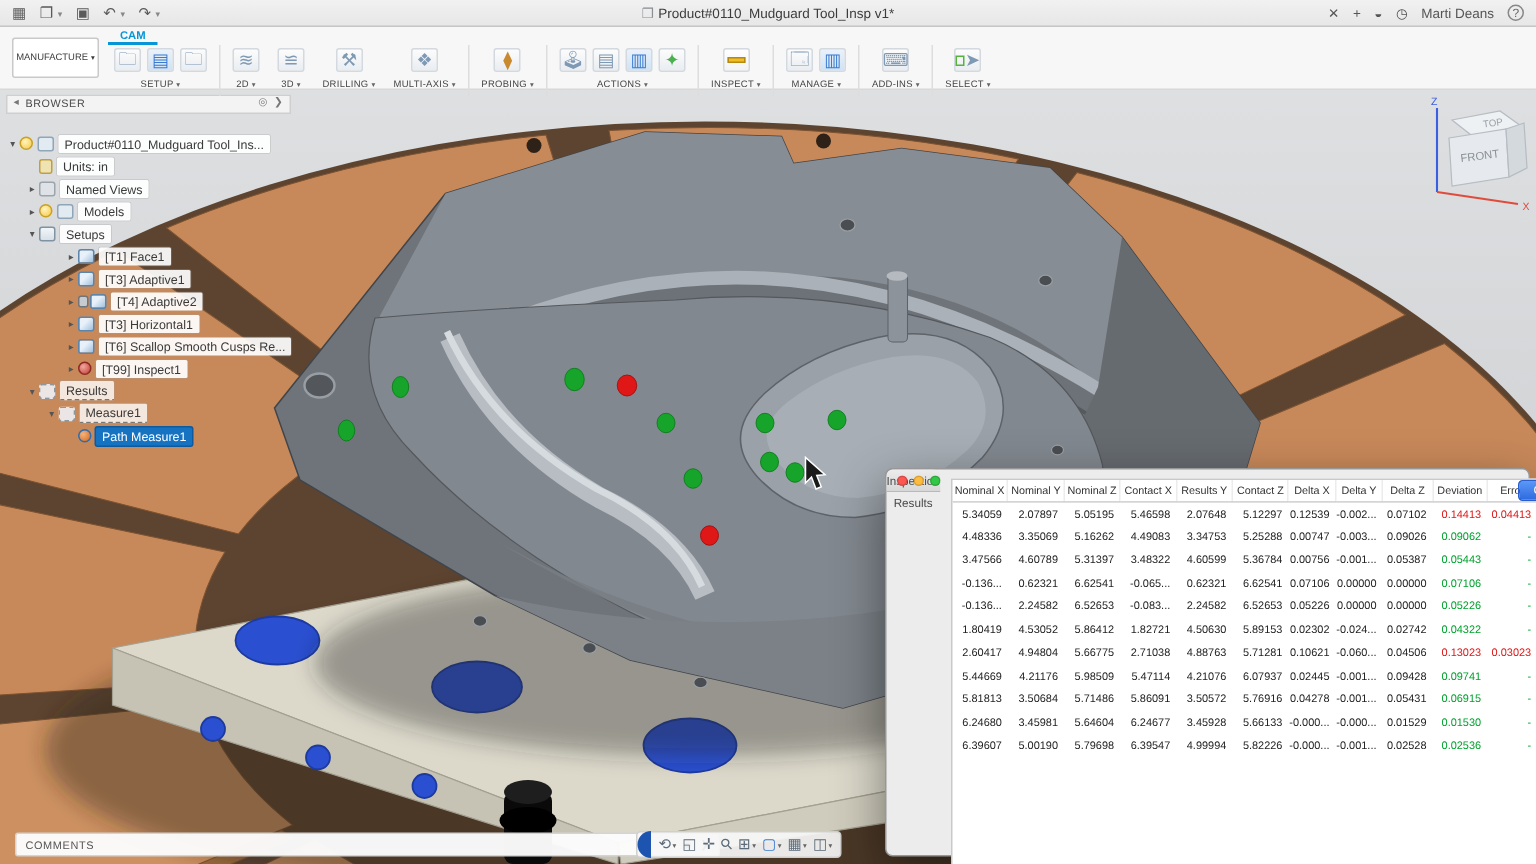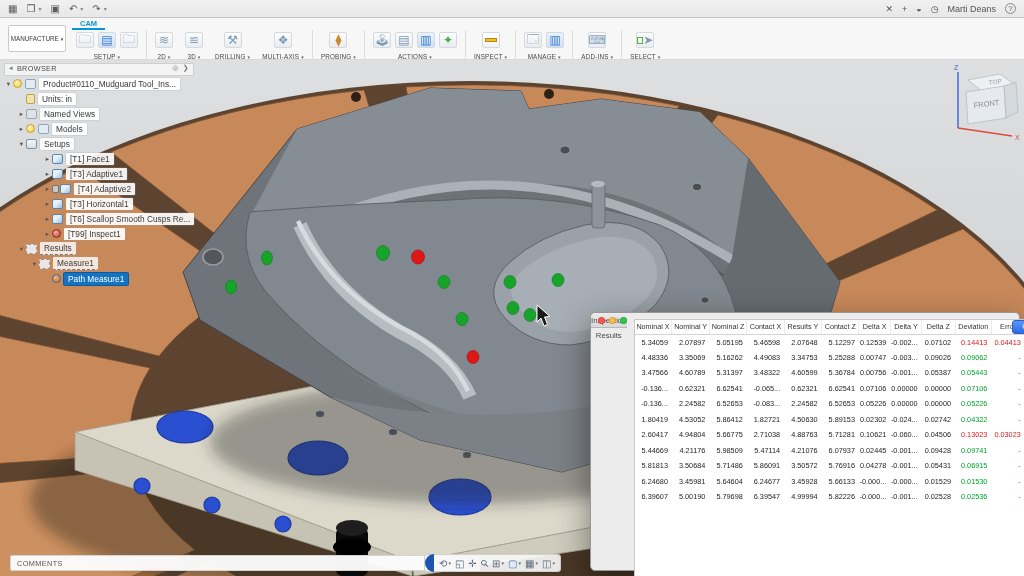--- a/index.html
+++ b/index.html
@@ -27,21 +27,21 @@
 .tico.warm{color:#c8892f}.tico.blue{color:#3a7bd0;background:linear-gradient(#eaf2fb,#cfe2f5)}.tico.green{color:#4caf50}
 .tico.ruler{background:linear-gradient(#fff,#f3f3f3)}
 .ruler i{display:block;width:12px;height:4px;background:#eebd2a;border:1px solid #b8890f}
 .tico.select i{display:block;width:10px;height:7px;border:1.5px solid #57b33e}
 
 .scene{position:absolute;left:0;top:0;width:1024px;height:576px;z-index:1}
 
 .browser{position:absolute;left:4px;top:63px;width:190px;z-index:10}
 .bheader{height:13px;background:rgba(244,244,244,.96);border:1px solid #cfcfcf;display:flex;padding:0 4px;color:#4a4a4a;font-size:7.2px;letter-spacing:.4px}
 .bheader .sp{flex:1}.bheader .hic{font-size:7px;color:#777;margin-left:4px}
-.tree{margin-top:0}
+.tree{margin-top:12px}
 .trow{display:flex;align-items:center;height:15px}
 .arrow{width:9px;font-size:6.5px;color:#555;text-align:center;flex:none}
 .ticon{width:11px;height:10px;margin-right:3px;border-radius:2px;border:1px solid #9aa5ae;background:#e0e4e8;flex:none;display:inline-block}
 .i-bulb{background:radial-gradient(circle at 40% 35%,#fff3c0,#f6c93f);border-color:#c9a126;border-radius:50%;width:9px;height:9px}
 .i-doc{background:#e3ebf2;border-color:#8fa5b8}
 .i-units{background:#f0e3b2;border-color:#bfa03f;width:9px}
 .i-folder{background:#dfe3e7;border-color:#9aa5ae}
 .i-setup{background:linear-gradient(#f2f6f9,#d7e0e8);border-color:#7f93a3}
 .i-tool{background:linear-gradient(135deg,#e8f1fa 40%,#9fc0dd);border-color:#5c85ab}
 .i-lock{background:#c6cbd0;border-color:#6f757b;width:7px;height:8px;margin-right:1px}
@@ -203,20 +203,23 @@
 <div class="titlebar">
   <div class="tb-left">
     <span>▦</span>
     <span>❐</span>
       <span class="cr">▾</span>
     <span>▣</span>
     <span>↶</span>
       <span class="cr">▾</span>
     <span>↷</span>
       <span class="cr">▾</span>
+  </div>
+  <div class="tb-title">
+    <span class="cube">❒</span><span>Product#0110_Mudguard Tool_Insp v1*</span>
   </div>
   <div class="tb-right">
     <span>✕</span>
     <span>+</span>
     <span>◒</span>
     <span>◷</span>
     <span>Marti Deans</span>
     <span class="qmark">?</span>
   </div>
 </div>

